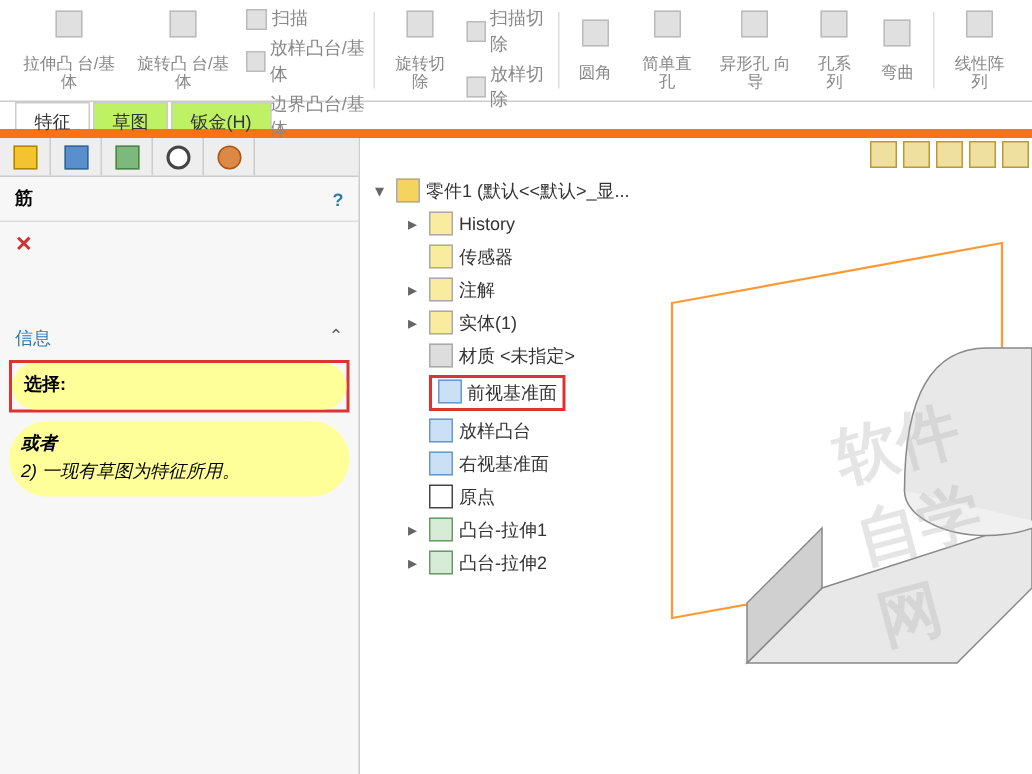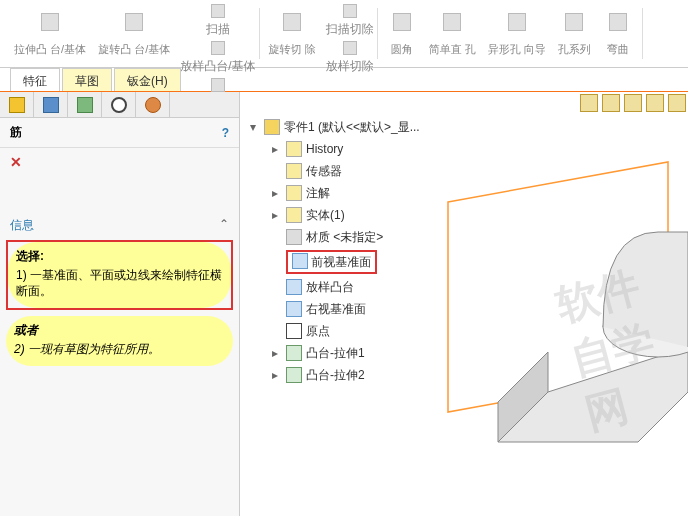--- a/index.html
+++ b/index.html
@@ -5,26 +5,26 @@
 * { margin: 0; padding: 0; box-sizing: border-box; font-family: "Microsoft YaHei", SimSun, sans-serif; font-size: 12px; }
 body { width: 688px; height: 516px; background: #fff; overflow: hidden; position: relative; }
 
 .ribbon { height: 68px; border-bottom: 1px solid #ccc; display: flex; padding: 4px 8px; color: #888; }
 .ribbon-group { display: flex; flex-direction: column; align-items: center; justify-content: center; padding: 0 6px; }
 .ribbon-group.big { min-width: 42px; }
 .ribbon-btn { display: flex; flex-direction: column; align-items: center; gap: 12px; cursor: default; }
 .ribbon-icon { width: 18px; height: 18px; background: #e0e0e0; border: 1px solid #bbb; }
 .ribbon-label { font-size: 11px; color: #888; text-align: center; line-height: 12px; }
 .ribbon-side { display: flex; flex-direction: column; gap: 3px; padding-left: 4px; }
-.ribbon-side-item { display: flex; align-items: center; gap: 3px; font-size: 11px; color: #888; flex-direction: column; }
+.ribbon-side-item { display: flex; align-items: center; gap: 3px; font-size: 11px; color: #888; }
 .ribbon-side-icon { width: 14px; height: 14px; background: #e0e0e0; border: 1px solid #bbb; }
 .ribbon-sep { width: 1px; background: #ddd; margin: 4px 3px; }
 
-.tabbar { height: 24px; border-bottom: 1px solid #f97316; display: flex; padding-left: 10px; }
-.tab { padding: 4px 12px; font-size: 12px; color: #333; background: #fef9c3; border: 1px solid #ccc; border-bottom: none; margin-right: 2px; }
+.tabbar { height: 24px; border-bottom: 6px solid #f97316; display: flex; padding-left: 10px; }
+.tab { padding: 4px 12px; font-size: 12px; color: #333; background: #bef264; border: 1px solid #ccc; border-bottom: none; margin-right: 2px; }
 .tab.active { background: #fff; }
 
 .main { display: flex; height: calc(100% - 92px); }
 
 .side { width: 240px; border-right: 1px solid #ccc; background: #f7f7f7; display: flex; flex-direction: column; }
 .side-tabs { height: 26px; display: flex; background: #eee; border-bottom: 1px solid #ccc; }
 .side-tab { width: 34px; display: flex; align-items: center; justify-content: center; border-right: 1px solid #ccc; }
 .side-tab-icon { width: 16px; height: 16px; }
 .icon-yel { background: #f4c430; border: 1px solid #aa8800; }
 .icon-blu { background: #5a8fcc; border: 1px solid #336699; }
@@ -141,20 +141,27 @@
       <div class="ribbon-label">孔系列</div>
     </div>
   </div>
   <div class="ribbon-group big">
     <div class="ribbon-btn">
       <div class="ribbon-icon"></div>
       <div class="ribbon-label">弯曲</div>
     </div>
   </div>
   <div class="ribbon-sep"></div>
+  <div class="ribbon-group big">
+    <div class="ribbon-btn">
+      <div class="ribbon-icon"></div>
+      <div class="ribbon-label">线性阵
+列</div>
+    </div>
+  </div>
 </div>
 
 <div class="tabbar">
   <div class="tab active">特征</div>
   <div class="tab">草图</div>
   <div class="tab">钣金(H)</div>
 </div>
 
 <div class="main">
   <div class="side">
@@ -180,21 +187,20 @@
       <span class="help-icon">?</span>
     </div>
     <div class="close-x">✕</div>
     <div class="info-head">
       <span>信息</span>
       <span class="caret-up"></span>
     </div>
     <div class="redbox">
       <div class="yellowbox">
         <p><b>选择:</b></p>
-        <p>1) 一基准面、平面或边线来绘制特征横断面。</p>
       </div>
     </div>
     <div class="yellowbox" style="margin:4px 6px;font-style:italic;">
       <p><b>或者</b></p>
       <p>2) 一现有草图为特征所用。</p>
     </div>
   </div>
 
   <div class="canvas-wrap">
     <div class="disp-toolbar">

